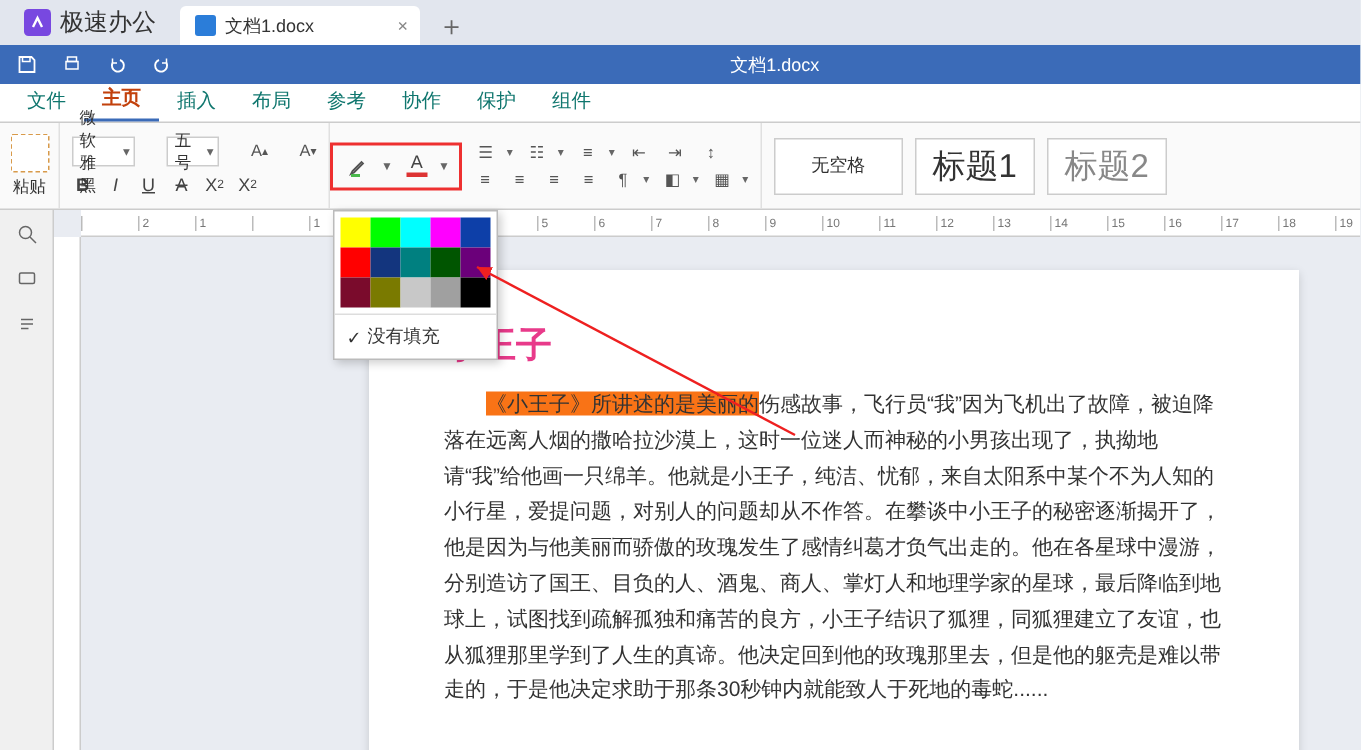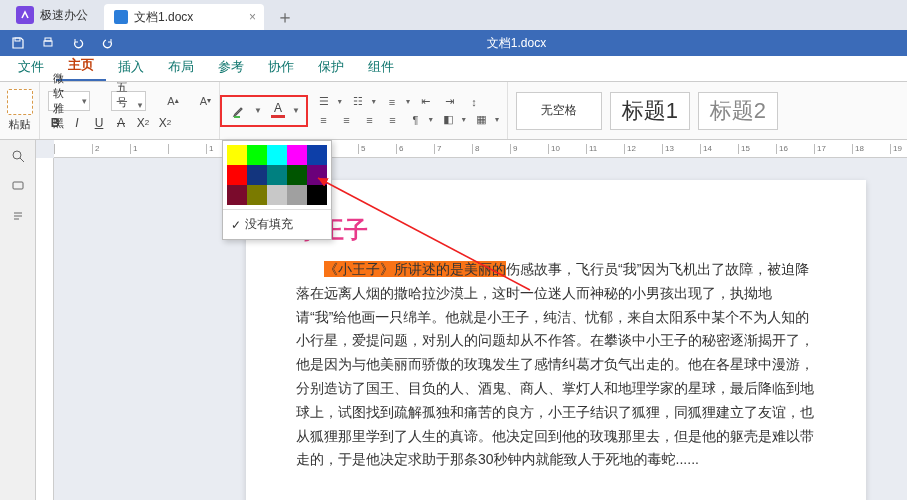--- a/index.html
+++ b/index.html
@@ -1,19 +1,19 @@
 <!DOCTYPE html>
 <html><head>
 <meta charset="utf-8">
 <style>
   * { box-sizing: border-box; margin: 0; padding: 0; font-family: "Microsoft YaHei", Arial, sans-serif; }
   body { width: 907px; height: 500px; overflow: hidden; background: #e9ecf2; font-size: 12px; color: #333; }
 
   .topbar { height: 30px; background: #e2e6ee; display: flex; align-items: flex-end; padding-left: 6px; }
-  .app-label { display: flex; align-items: center; height: 30px; padding: 0 10px; font-size: 12px; color: #333; }
+  .app-label { display: flex; align-items: center; height: 30px; padding: 0 10px; font-size: 16px; color: #333; }
   .app-icon { width: 18px; height: 18px; background: #7848e0; border-radius: 3px; margin-right: 6px; display: flex; align-items: center; justify-content: center; }
   .tab { height: 26px; background: #fff; border-radius: 4px 4px 0 0; display: flex; align-items: center; padding: 0 10px; margin-left: 6px; font-size: 12px; position: relative; min-width: 160px; }
   .doc-icon { width: 14px; height: 14px; background: #2b7dd9; border-radius: 2px; margin-right: 6px; }
   .tab-close { position: absolute; right: 8px; color: #888; font-size: 12px; cursor: pointer; }
   .new-tab { margin-left: 12px; font-size: 18px; color: #666; line-height: 26px; cursor: pointer; }
 
   .titlebar { height: 26px; background: #3b6bb8; display: flex; align-items: center; color: #fff; }
   .qat { display: flex; gap: 14px; padding: 0 10px; align-items: center; }
   .qat-icon { width: 16px; height: 16px; display: flex; align-items: center; justify-content: center; }
   .doc-title { flex: 1; text-align: center; font-size: 12px; }
@@ -25,21 +25,21 @@
   .ribbon { height: 58px; background: #fafafa; border-bottom: 1px solid #ccc; display: flex; align-items: center; }
   .ribbon-group { display: flex; flex-direction: column; padding: 4px 8px; border-right: 1px solid #e0e0e0; height: 100%; justify-content: center; }
   .paste-group { align-items: center; width: 40px; }
   .paste-icon { width: 26px; height: 26px; border: 1px dashed #d89a4a; background: #fff; border-radius: 2px; margin-bottom: 2px; }
   .paste-label { font-size: 11px; }
 
   .font-row { display: flex; align-items: center; gap: 21px; margin-bottom: 4px; }
   .selectbox { height: 20px; border: 1px solid #ccc; background: #fff; font-size: 11px; padding: 0 16px 0 4px; position: relative; display: flex; align-items: center; }
   .selectbox::after { content: "▾"; position: absolute; right: 3px; font-size: 9px; color: #666; }
   .fontname { width: 70px; }
-  .fontsize { width: 52px; align-items: flex-end; }
+  .fontsize { width: 52px; }
   .tiny-btn { width: 16px; height: 16px; font-size: 11px; display: flex; align-items: center; justify-content: center; cursor: pointer; color: #555; }
   .fmt-row { display: flex; gap: 8px; align-items: center; }
   .fmt-btn { min-width: 14px; height: 16px; font-size: 12px; display: flex; align-items: center; justify-content: center; cursor: pointer; color: #444; }
   sup { font-size: 8px; }
 
   .highlight-group { padding: 4px 6px; border: 2px solid #ee3030; position: relative; display: flex; gap: 6px; align-items: center; }
   .pen-btn { position: relative; width: 22px; height: 20px; display: flex; align-items: center; justify-content: center; cursor: pointer; }
   .pen-drop { font-size: 8px; color: #666; margin-left: -2px; }
   .fontcolor-btn { width: 20px; height: 20px; position: relative; display: flex; flex-direction: column; align-items: center; cursor: pointer; }
   .fontcolor-bar { width: 14px; height: 3px; background: #d33; }

